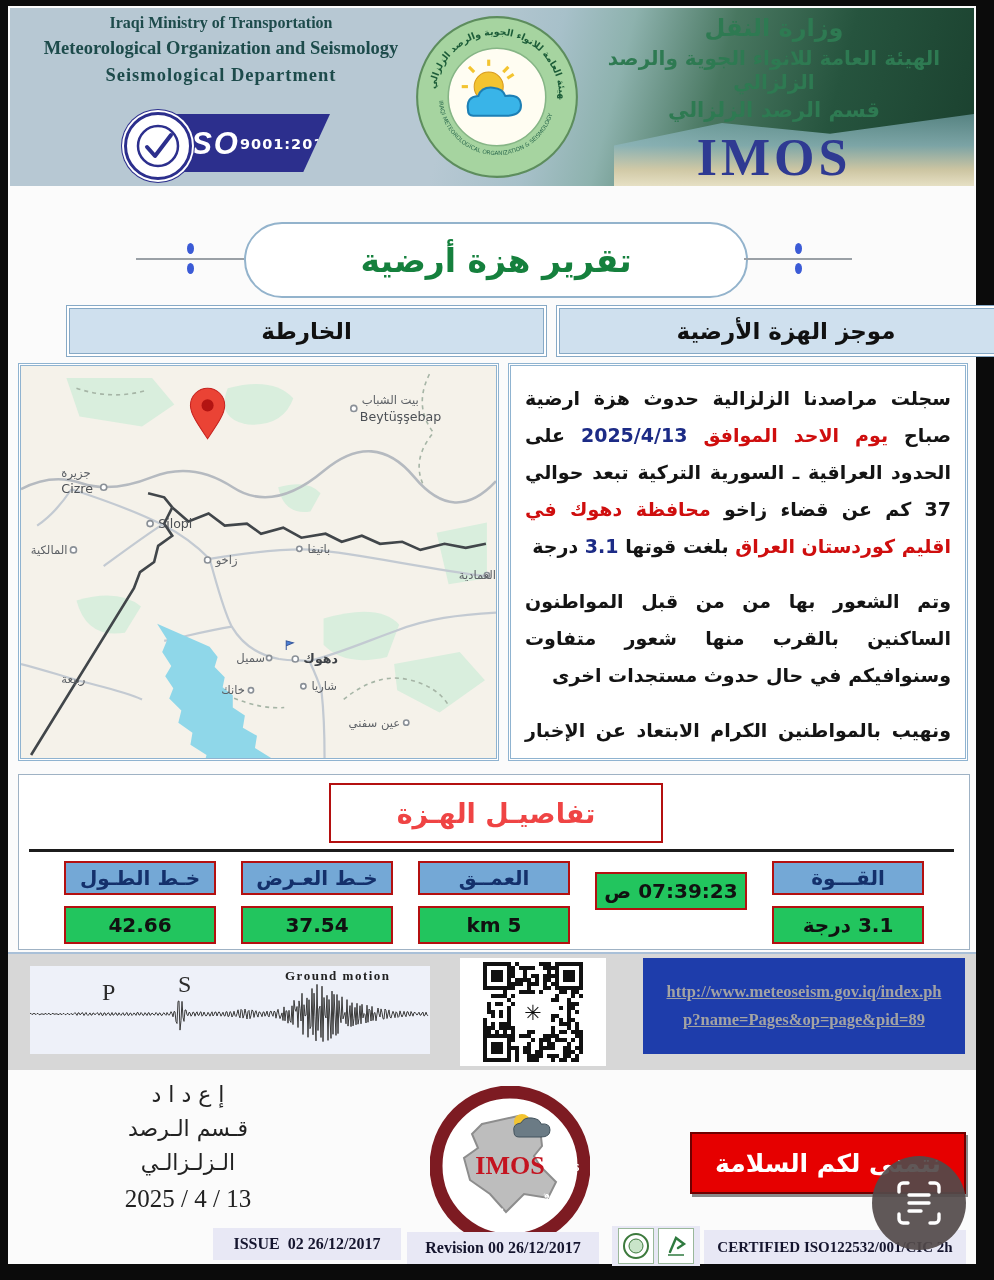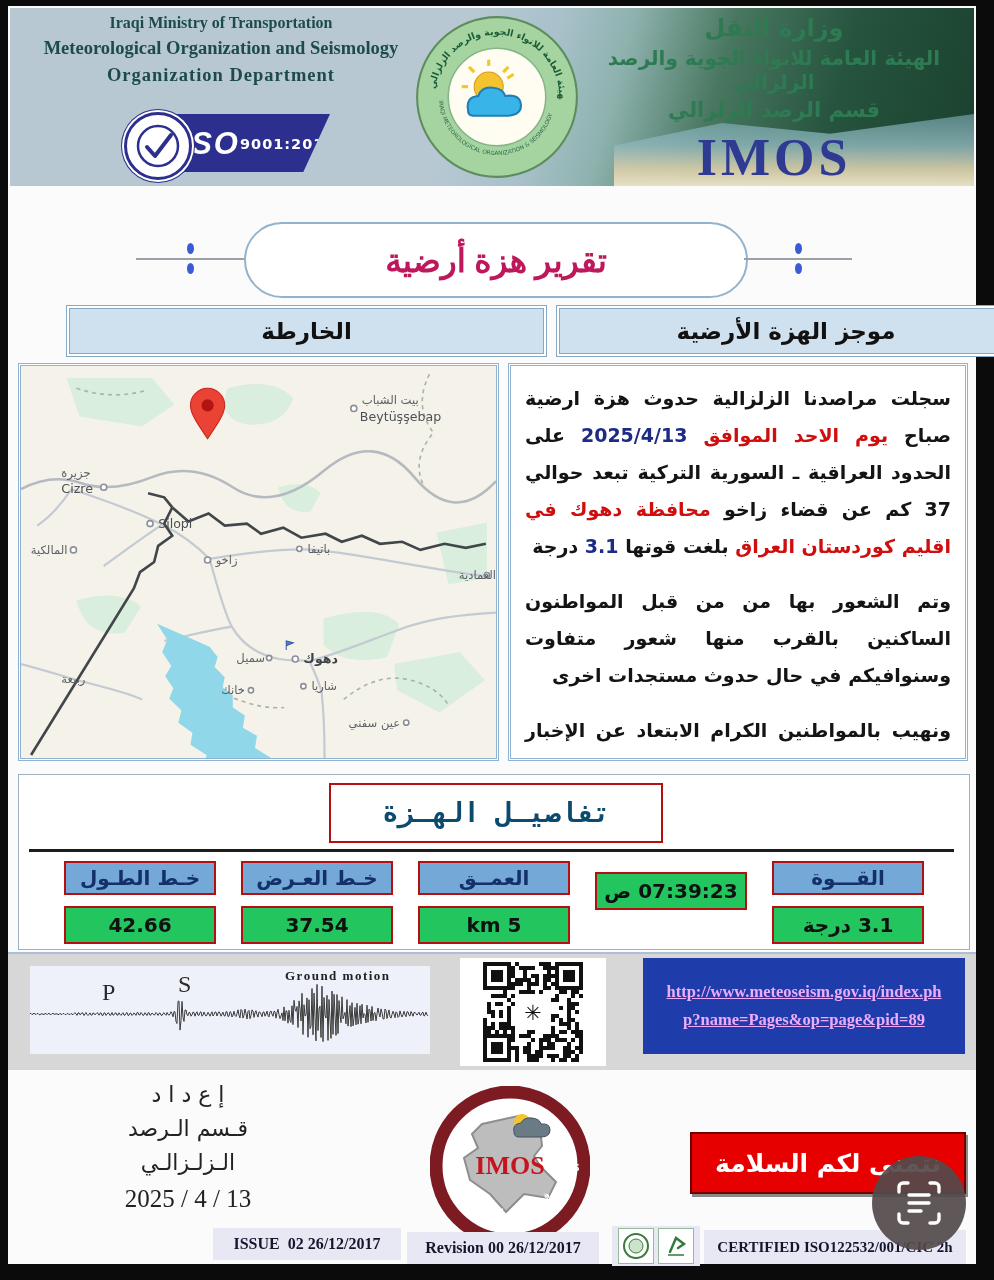--- a/index.html
+++ b/index.html
@@ -36,21 +36,21 @@
   .hdr-ar .a1{font-size:24px;}
   .hdr-ar .a2{font-size:20px;margin-top:4px;}
   .hdr-ar .a3{font-size:21px;margin-top:4px;}
   .hdr-ar .imos{font-family:"Liberation Serif",serif;color:#2f3a92;font-size:52px;
     font-weight:bold;letter-spacing:4px;margin-top:6px;}
 
   
   .title-band{position:absolute;left:0;top:180px;width:100%;height:118px;background:#fbfbfb;}
   .title-pill{position:absolute;left:236px;top:36px;width:500px;height:72px;border:2px solid #93b3cc;
     border-radius:40px;display:flex;align-items:center;justify-content:center;background:#fff;}
-  .title-pill span{font-size:33px;font-weight:bold;color:#be185d;direction:rtl;font-family:Liberation Serif, serif;}
+  .title-pill span{font-size:33px;font-weight:bold;color:#15803d;direction:rtl;}
   .orn{position:absolute;height:2px;background:#9aa0a6;top:72px;}
   .orn .dot{position:absolute;width:7px;height:11px;border-radius:50%;background:#3b5bd6;left:50%;margin-left:-3px;}
   .orn .d1{top:-15px;} .orn .d2{top:5px;}
   .orn-left{left:128px;width:108px;}
   .orn-right{left:736px;width:108px;}
 
   
   .panel-hdr{position:absolute;border:1px solid #86a9c6;padding:2px;background:#fff;box-sizing:border-box;margin-left:48px;}
   .panel-hdr .in{border:1px solid #86a9c6;background:#cfe0ee;height:100%;display:flex;
     align-items:center;justify-content:center;font-weight:bold;font-size:23px;color:#111;direction:rtl;box-sizing:border-box;}
@@ -62,37 +62,37 @@
   .sum-body{left:500px;top:357px;width:460px;height:398px;}
   .sum-text{direction:rtl;text-align:justify;padding:14px 14px 0 14px;font-size:19px;font-weight:bold;
     color:#141414;line-height:1.95;}
   .sum-text p{margin:0 0 18px 0;}
   .seg-red{color:#cf0e0e;} .seg-navy{color:#1c2b86;} .seg-black{color:#141414;}
 
   
   .details-box{position:absolute;left:10px;top:768px;width:950px;height:174px;border:1px solid #9fb2c4;background:#fff;}
   .details-title{position:absolute;left:310px;top:8px;width:330px;height:56px;border:2px solid #b41010;
     display:flex;align-items:center;justify-content:center;}
-  .details-title span{color:#0c4a6e;font-size:27px;font-weight:bold;direction:rtl;font-family:Liberation Mono, monospace;}
+  .details-title span{color:#ef4444;font-size:27px;font-weight:bold;direction:rtl;}
   .details-rule{position:absolute;left:10px;top:74px;width:925px;height:3px;background:#1c1c1c;}
   .details-table{position:absolute;left:0;top:86px;width:100%;padding:0 45px;box-sizing:border-box;
     display:flex;direction:rtl;justify-content:space-between;}
   .dcol{width:152px;}
   .dcell{border:2px solid #b41010;height:34px;display:flex;align-items:center;justify-content:center;box-sizing:border-box;}
   .dhead{background:#74a8d6;color:#14306b;font-weight:bold;font-size:20px;direction:rtl;}
   .dval{background:#22c55e;margin-top:11px;height:38px;font-weight:bold;font-size:20px;color:#111;direction:rtl;
     font-family:"DejaVu Sans","Liberation Serif",sans-serif;}
 
   
   .grey-band{position:absolute;left:0;top:946px;width:100%;height:116px;background:#d7d7d7;border-top:2px solid #a9c0d8;}
   .seis-box{position:absolute;left:22px;top:12px;width:400px;height:88px;background:#eef1f9;}
   .qr-box{position:absolute;left:452px;top:4px;width:146px;height:108px;background:#fff;display:flex;align-items:center;justify-content:center;}
   .url-box{position:absolute;left:635px;top:4px;width:322px;height:96px;background:#1e3dab;display:flex;
     flex-direction:column;align-items:center;justify-content:center;}
-  .url-box a{color:#f0abfc;font-weight:bold;font-size:16.5px;text-decoration:underline;
+  .url-box a{color:#a3a3a3;font-weight:bold;font-size:16.5px;text-decoration:underline;
     font-family:"Liberation Serif",serif;line-height:1.7;}
 
   
   .prepared{position:absolute;left:55px;top:1072px;width:250px;text-align:center;direction:rtl;
     color:#222;font-size:22px;line-height:1.55;}
   .prepared .dt{font-family:"Liberation Serif",serif;font-size:25px;direction:ltr;}
   .logo-bottom{position:absolute;left:422px;top:1080px;width:160px;height:160px;}
   .wish-box{position:absolute;left:682px;top:1126px;width:272px;height:58px;background:#e60000;
     border:2px solid #6e0000;box-shadow:2px 3px 0 rgba(0,0,0,.45);display:flex;align-items:center;justify-content:center;}
   .wish-box span{color:#fff;font-weight:bold;font-size:25px;direction:rtl;}
@@ -113,21 +113,21 @@
 <body>
 
 <div class="stage">
 <div class="page">
 
   <div class="header-band">
     <div class="header-sea"></div>
     <div class="hdr-en">
       <div class="l1">Iraqi Ministry of Transportation</div>
       <div class="l2">Meteorological Organization and Seismology</div>
-      <div class="l3">Organization  Department</div>
+      <div class="l3">Seismological  Department</div>
     </div>
     <div class="iso-badge">
       <div class="iso-flag">
         <div class="iso-word">ISO</div>
         <div class="iso-sub">9001:2015</div>
       </div>
       <div class="iso-seal">
         <svg width="44" height="44" viewBox="-22 -22 44 44">
           <circle r="20" fill="none" stroke="#2c2f8d" stroke-width="2.5"></circle>
           <path d="M -11 1 L -3 10 L 13 -11" fill="none" stroke="#2c2f8d" stroke-width="4" stroke-linecap="round" stroke-linejoin="round"></path>

